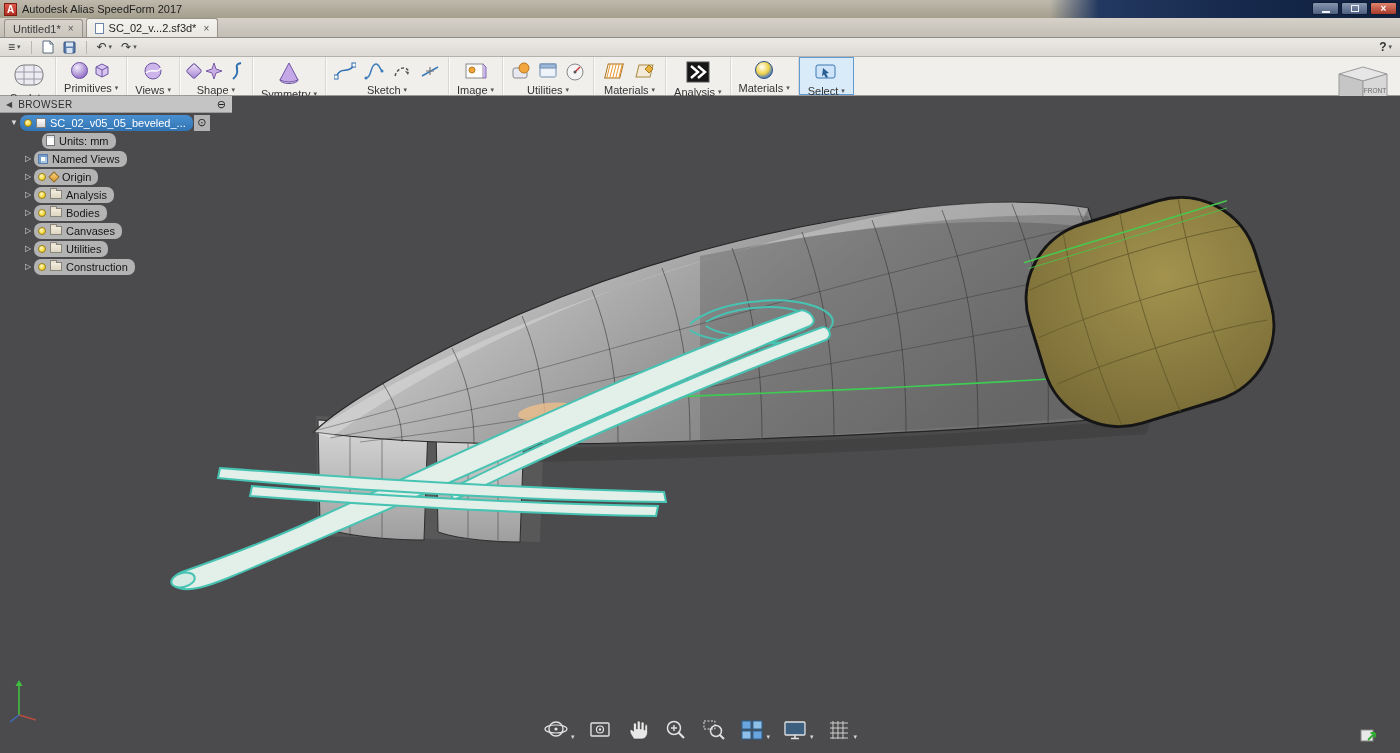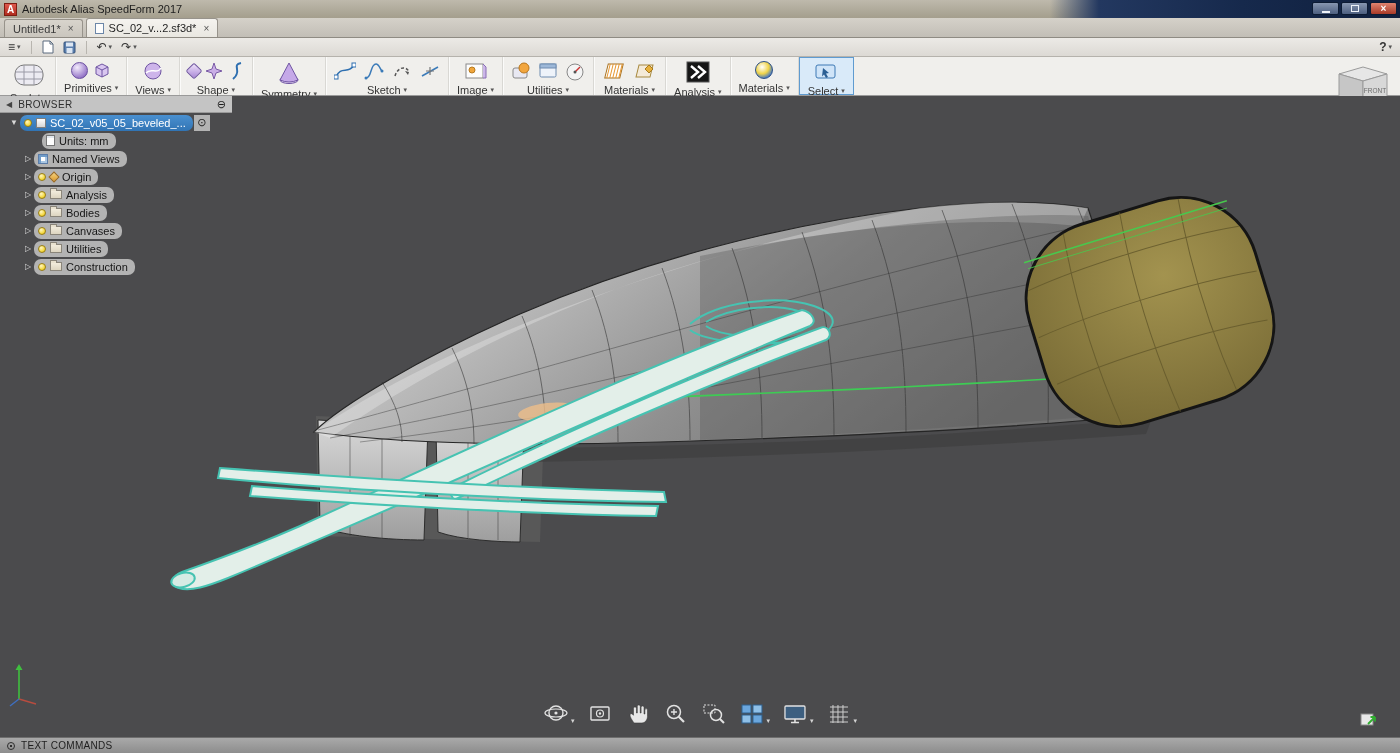--- a/index.html
+++ b/index.html
@@ -598,18 +598,14 @@
     </div>
 
     <div class="cornericon">
       <svg width="18" height="16">
         <rect x="1" y="3" width="12" height="11" fill="#e8e8e8" stroke="#888"></rect>
         <path d="M8 13 L15 6 M15 6 h-4.5 M15 6 v4.5" stroke="#2fae2f" stroke-width="1.8" fill="none"></path>
       </svg>
     </div>
   </div>
 
-  <div class="statusbar">
-    <span class="sbicon"></span>
-    <span class="sbtext">TEXT COMMANDS</span>
-  </div>
 
 </div>
 
 </body></html>

